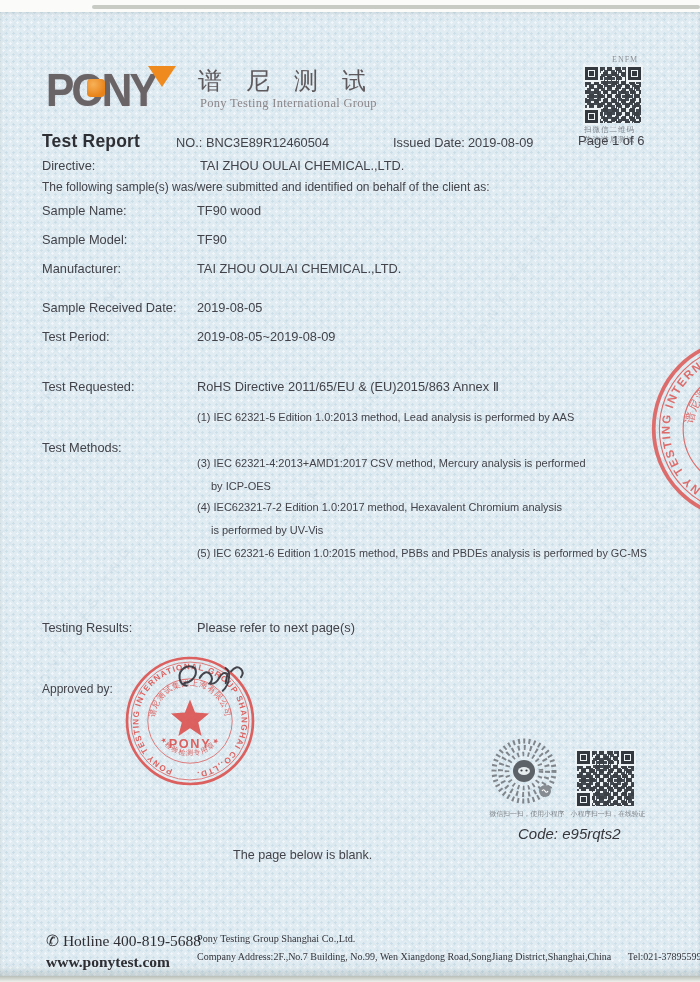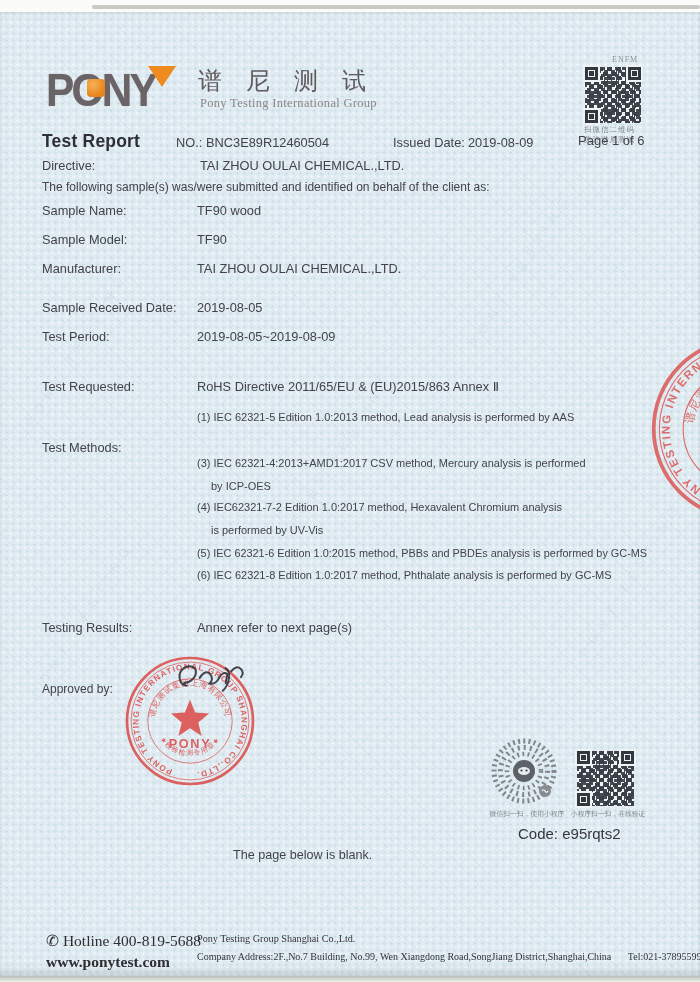--- a/index.html
+++ b/index.html
@@ -99,21 +99,21 @@
   
   .stamp-main { left:123px; top:642px; width:134px; height:134px; filter:blur(.3px); }
   .stamp-edge { left:648px; top:322px; width:190px; height:190px; filter:blur(.3px); }
   .signature  { left:172px; top:640px; width:82px; height:54px; transform:rotate(-8deg); }
 
   
   .minicode { left:489px; top:726px; width:70px; height:70px; }
   .qr-bot { left:577px; top:739px; width:57px; height:55px; }
   .cap-l { left:481px; top:797px; width:92px; font-size:6.8px; color:#7a8087; text-align:center; }
   .cap-r { left:566px; top:797px; width:84px; font-size:6.8px; color:#7a8087; text-align:center; }
-  .vcode { left:518px; top:813px; font-size:15px; color:#36373c; }
+  .vcode { left:518px; top:813px; font-size:15px; color:#36373c;font-style:italic; }
 
   .blank-note { left:233px; top:836px; font-size:12.6px; }
 
   
   .hotline { left:46px; top:920px; font-size:15.5px; font-weight:normal; color:#2e2e33; }
   .website { left:46px; top:941px; font-size:15.5px; font-weight:bold; color:#2e2e33; }
   .company { left:197px; top:921px; font-size:10.2px; color:#33343a; }
   .addr1   { left:197px; top:939px; font-size:10px; color:#33343a; white-space:nowrap; }
   .addr1 .tel { margin-left:14px; }
   .addr2   { left:197px; top:956px; font-size:10px; color:#33343a; white-space:nowrap; }
@@ -183,24 +183,23 @@
   <div class="abs lbl r5">Test Requested:</div>
   <div class="abs val r5">RoHS Directive 2011/65/EU &amp; (EU)2015/863 Annex Ⅱ</div>
 
   <div class="abs m-lbl">Test Methods:</div>
   <div class="abs mline m0">(1) IEC 62321-5 Edition 1.0:2013 method, Lead analysis is performed by AAS</div>
   <div class="abs mline m2">(3) IEC 62321-4:2013+AMD1:2017 CSV method, Mercury analysis is performed</div>
   <div class="abs mline m3">by ICP-OES</div>
   <div class="abs mline m4">(4) IEC62321-7-2 Edition 1.0:2017 method, Hexavalent Chromium analysis</div>
   <div class="abs mline m5">is performed by UV-Vis</div>
   <div class="abs mline m6">(5) IEC 62321-6 Edition 1.0:2015 method, PBBs and PBDEs analysis is performed by GC-MS</div>
-  <div class="abs mline m7">(6) IEC 62321-8 Edition 1.0:2017 method, Phthalate analysis is performed by GC-MS</div>
 
   <div class="abs res-lbl">Testing Results:</div>
-  <div class="abs res-val">Annex refer to next page(s)</div>
+  <div class="abs res-val">Please refer to next page(s)</div>
   <div class="abs appr-lbl">Approved by:</div>
 
   <svg class="abs stamp-main" viewBox="0 0 200 200" style="opacity:.86;">
     <g fill="none" stroke="#dc4a47">
       <circle cx="100" cy="100" r="94" stroke-width="4"></circle>
       <circle cx="100" cy="100" r="88" stroke-width="1.2"></circle>
       <circle cx="100" cy="100" r="63" stroke-width="1.2"></circle>
     </g>
     <defs>
       <path id="arcFullA" d="M 100,177 A 77,77 0 0 1 100,23 A 77,77 0 0 1 100,177"></path>

